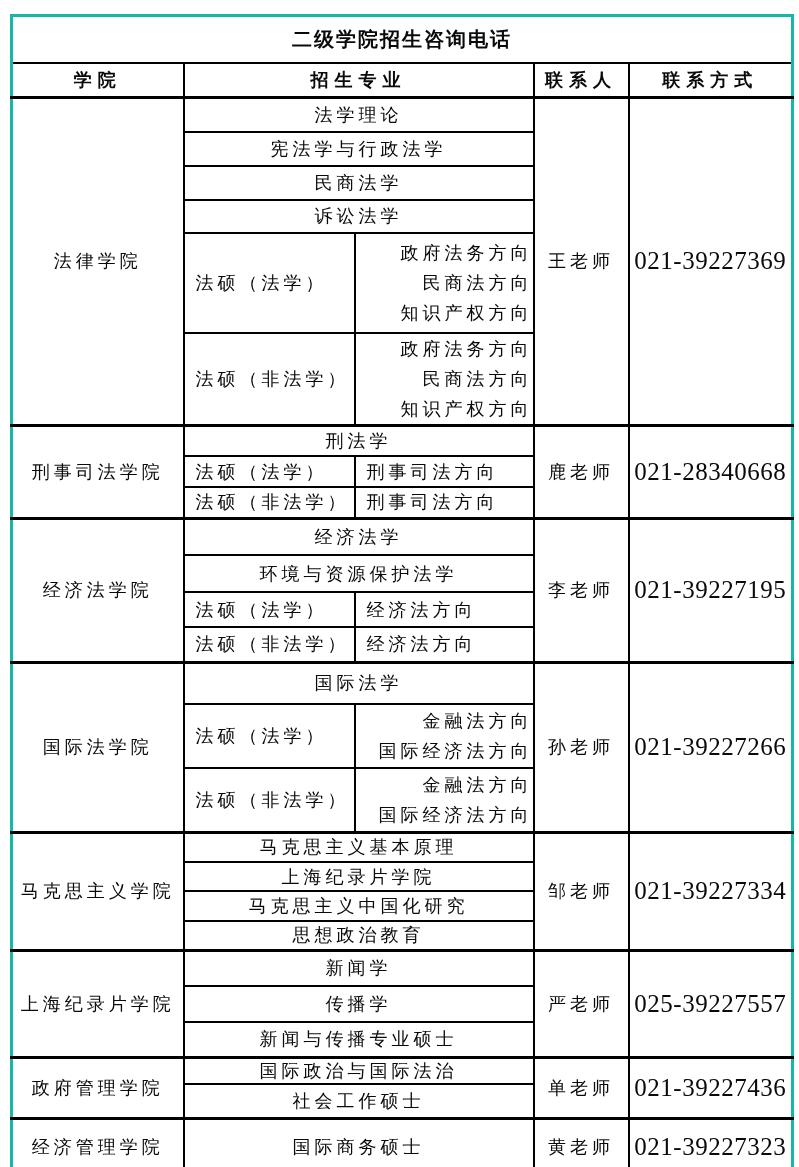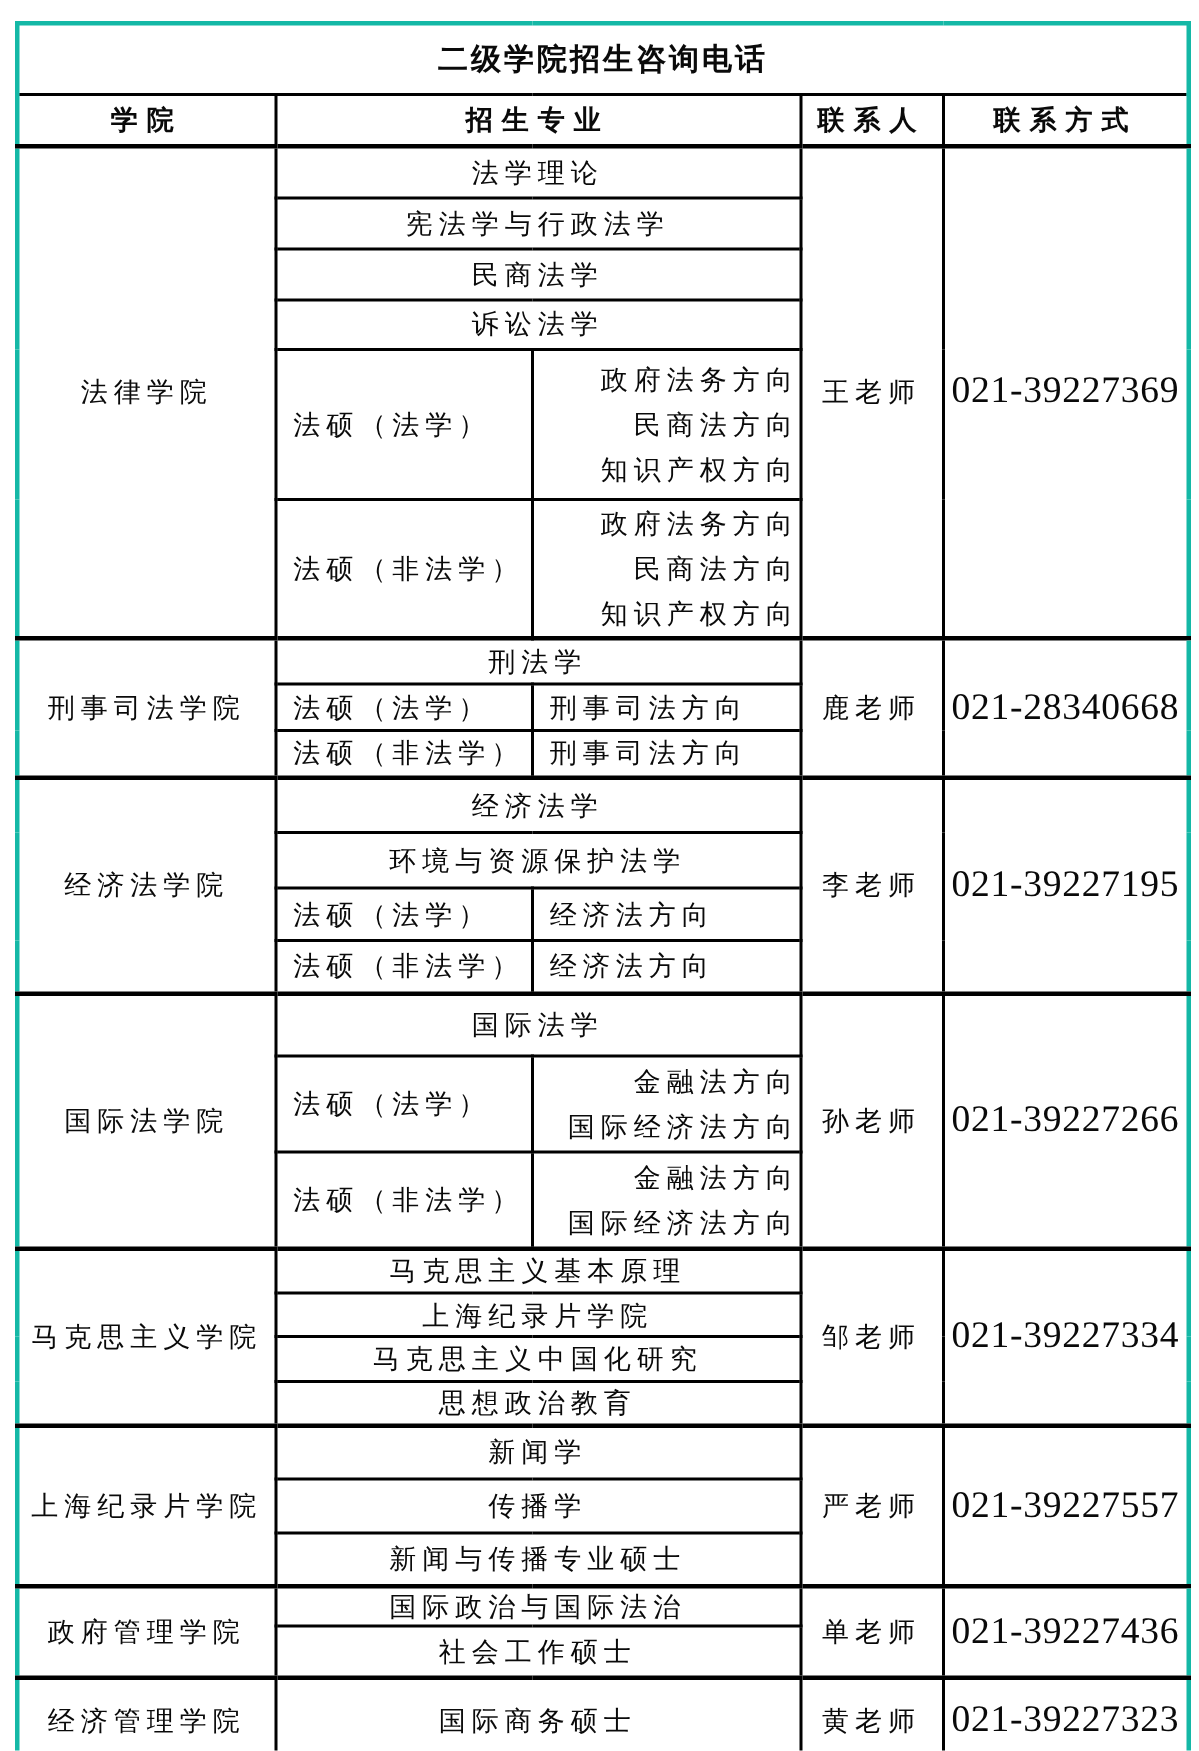--- a/index.html
+++ b/index.html
@@ -172,21 +172,21 @@
     <td colspan="2">马克思主义中国化研究</td>
   </tr>
   <tr style="height:29px">
     <td colspan="2">思想政治教育</td>
   </tr>
 
   <tr class="sec-start" style="height:36px">
     <td rowspan="3">上海纪录片学院</td>
     <td colspan="2">新闻学</td>
     <td rowspan="3">严老师</td>
-    <td rowspan="3" class="phone-cell">021-39227557</td>
+    <td rowspan="3" class="phone-cell">025-39227557</td>
   </tr>
   <tr style="height:36px">
     <td colspan="2">传播学</td>
   </tr>
   <tr style="height:35px">
     <td colspan="2">新闻与传播专业硕士</td>
   </tr>
 
   <tr class="sec-start" style="height:19px">
     <td rowspan="2">政府管理学院</td>

